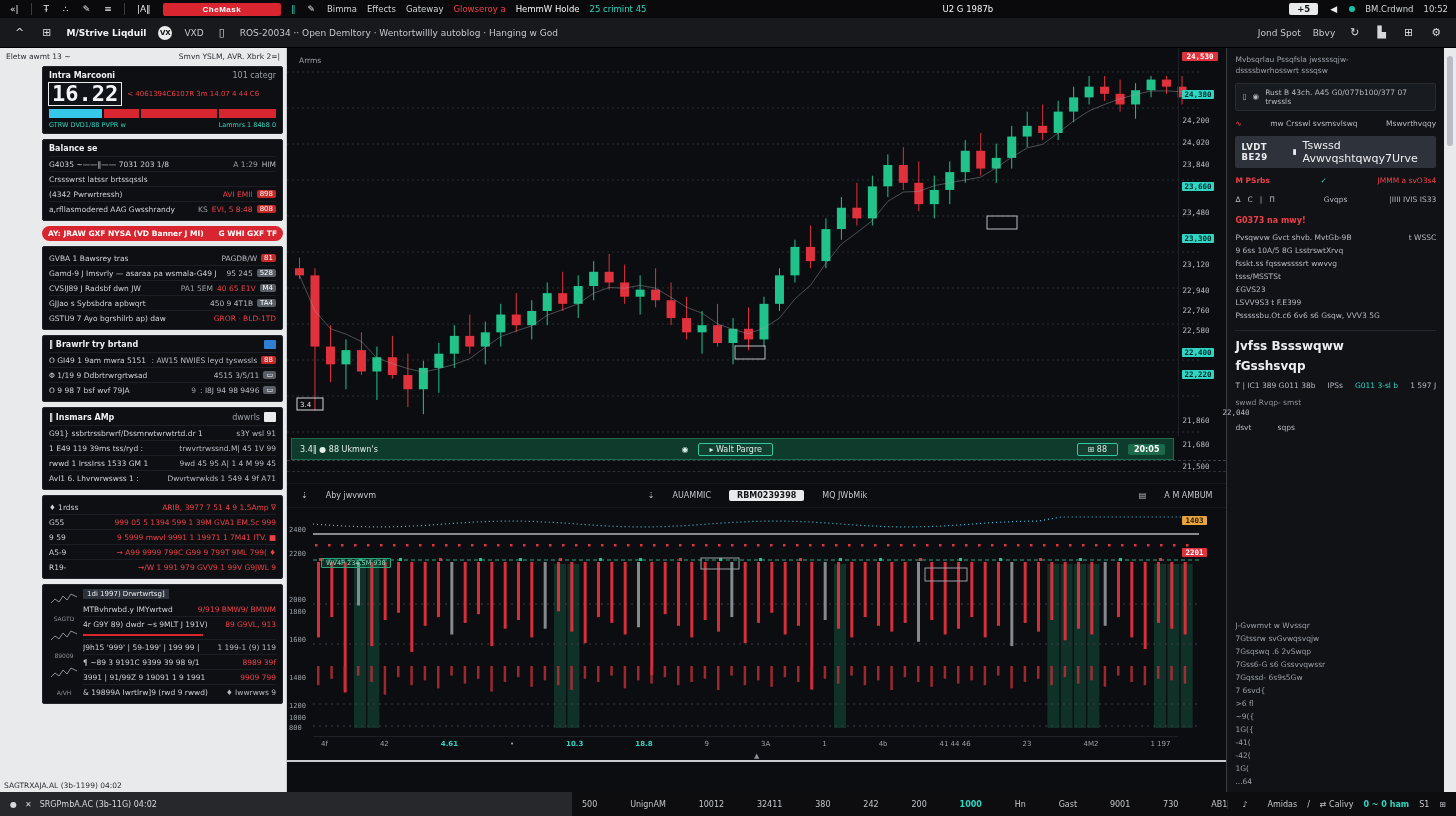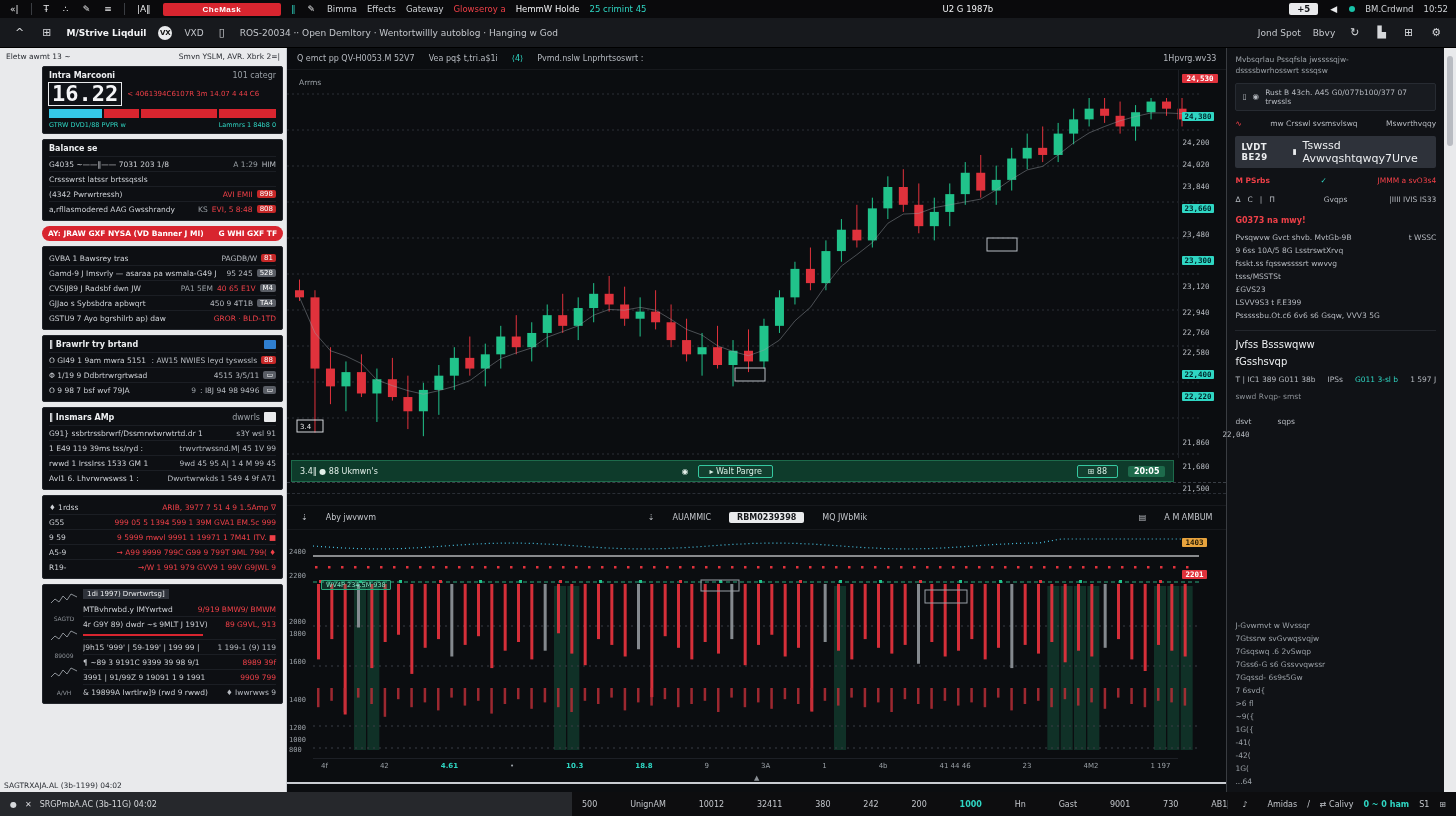--- a/index.html
+++ b/index.html
@@ -83,21 +83,21 @@
   #pane-xaxis .xteal{color:#2fd6c3;font-weight:bold}
   #pane-marker{position:absolute;left:0;right:0;top:244px;text-align:center;font-size:7px;color:#8b9096;border-bottom:2px solid #c9ccd1}
 
   
   #rightpanel{width:222px;background:#101216;border-left:1px solid #3a3d42;padding:6px 8px;display:flex;flex-direction:column;gap:6px;overflow:hidden;font-size:7.5px;color:#b6bac0}
   .rp-box{background:#181b20;border:1px solid #272b32;border-radius:2px;padding:4px 6px;display:flex;align-items:center;gap:6px}
   .rp-tabbar{background:#2e323a;border-radius:2px;padding:3px 6px;display:flex;align-items:center;gap:6px;color:#eceef0}
   .rp-tabbar b{font-size:8.5px;letter-spacing:.5px}
   .rp-row{display:flex;justify-content:space-between;align-items:center;padding:2px 0}
   .rp-warn{color:#ef4048;font-weight:bold;font-size:8px;margin-top:4px}
-  .rp-title{color:#eceef0;font-weight:normal;font-size:10px}
+  .rp-title{color:#eceef0;font-weight:bold;font-size:12px}
   #rp-menu{display:flex;flex-direction:column;gap:4px;margin-top:4px}
   #rp-menu div{color:#9aa0a6}
   .hr{border-top:1px solid #23262c;margin:2px 0}
 
   
   #rgutter{width:12px;background:#e9eaec;position:relative}
   #rgutter .thumb{position:absolute;top:8px;left:3px;width:6px;height:90px;background:#b9bcc2;border-radius:3px}
 
   
   #statusbar{position:absolute;left:0;right:0;bottom:0;height:24px;display:flex;font-size:8px}
@@ -358,28 +358,20 @@
                   </div>
                 </div>
             </div>
           </div>
         </div>
       </div>
       <div id="sb-foot">SAGTRXAJA.AL (3b-1199)  04:02</div>
     </div>
 
     <div id="center">
-      <div id="chart-header">
-        <span>Q  emct pp QV-H0053.M 52V7</span>
-        <span>Vea pq$ t,tri.a$1i</span>
-        <span class="teal">⟨4⟩</span>
-        <span>Pvmd.nslw Lnprhrtsoswrt :</span>
-        <span class="grow"></span>
-        <span>1Hpvrg.wv33</span>
-      </div>
       <div id="chart-area">
         <svg id="candles" width="912" height="388" viewBox="0 0 912 388">
             <line x1="0" x2="912" y1="24" y2="24" stroke="#2c3036" stroke-dasharray="2 3"></line>
             <line x1="0" x2="912" y1="60" y2="60" stroke="#2c3036" stroke-dasharray="2 3"></line>
             <line x1="0" x2="912" y1="96" y2="96" stroke="#2c3036" stroke-dasharray="2 3"></line>
             <line x1="0" x2="912" y1="132" y2="132" stroke="#2c3036" stroke-dasharray="2 3"></line>
             <line x1="0" x2="912" y1="168" y2="168" stroke="#2c3036" stroke-dasharray="2 3"></line>
             <line x1="0" x2="912" y1="204" y2="204" stroke="#2c3036" stroke-dasharray="2 3"></line>
             <line x1="0" x2="912" y1="240" y2="240" stroke="#2c3036" stroke-dasharray="2 3"></line>
             <line x1="0" x2="912" y1="276" y2="276" stroke="#2c3036" stroke-dasharray="2 3"></line>

